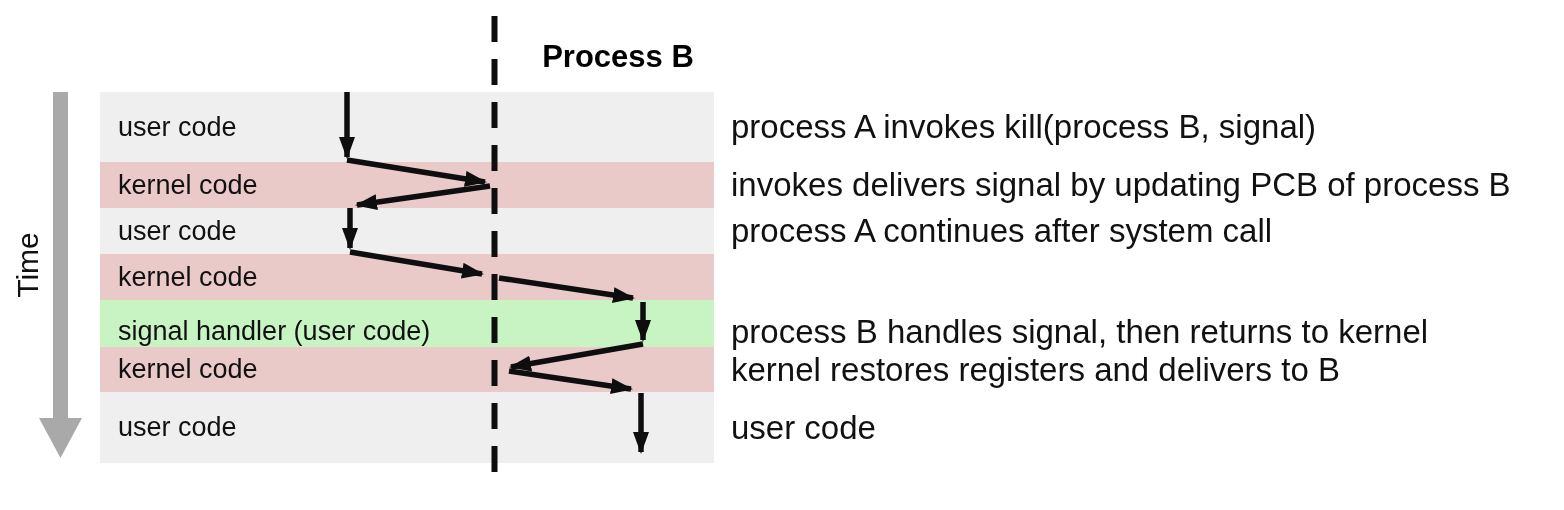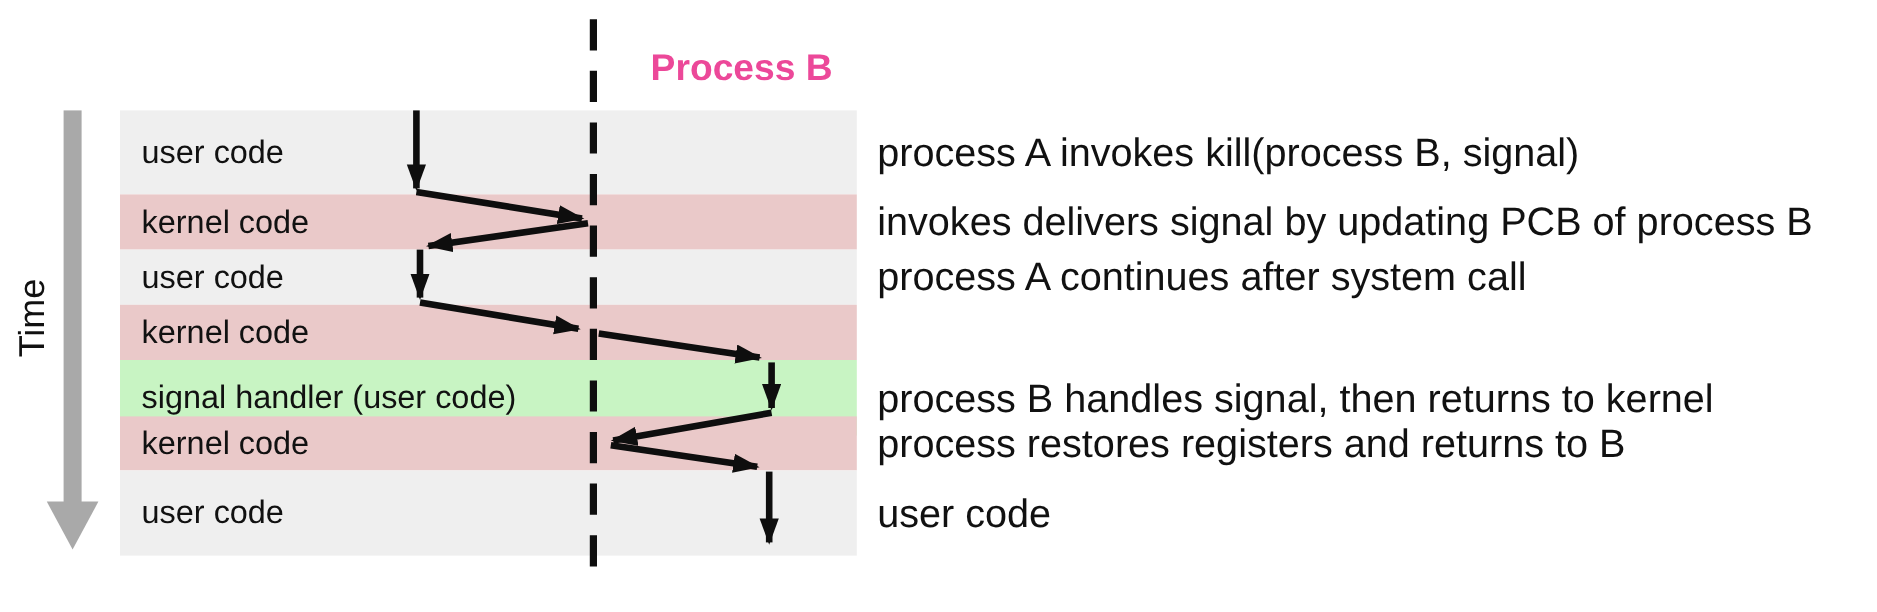--- a/index.html
+++ b/index.html
@@ -68,32 +68,32 @@
       <path d="M350,208 L350,248" marker-end="url(#ah)"></path>
       <path d="M350,252 L482,274" marker-end="url(#ah)"></path>
       <path d="M499,278 L633,298" marker-end="url(#ah)"></path>
       <path d="M643,302 L643,340" marker-end="url(#ah)"></path>
       <path d="M643,344 L511,367" marker-end="url(#ah)"></path>
       <path d="M509,371 L631,389" marker-end="url(#ah)"></path>
       <path d="M641,393 L641,452" marker-end="url(#ah)"></path>
     </g>
   </svg>
 
-  <div class="hdr hdr-b" style="color: #ec4899;">Process B</div>
+  <div class="hdr hdr-b" style="color: #000000;">Process B</div>
 
   <div class="time-label">Time</div>
 
   <div class="row-label r0">user code</div>
   <div class="row-label r1">kernel code</div>
   <div class="row-label r2">user code</div>
   <div class="row-label r3">kernel code</div>
   <div class="row-label r4">signal handler (user code)</div>
   <div class="row-label r5">kernel code</div>
   <div class="row-label r6">user code</div>
 
   <div class="annot r0">process A invokes kill(process B, signal)</div>
   <div class="annot r1">invokes delivers signal by updating PCB of process B</div>
   <div class="annot r2">process A continues after system call</div>
   <div class="annot r4">process B handles signal, then returns to kernel</div>
-  <div class="annot r5">process restores registers and returns to B</div>
+  <div class="annot r5">kernel restores registers and delivers to B</div>
   <div class="annot r6">user code</div>
 
 </div>
 
 </body></html>

